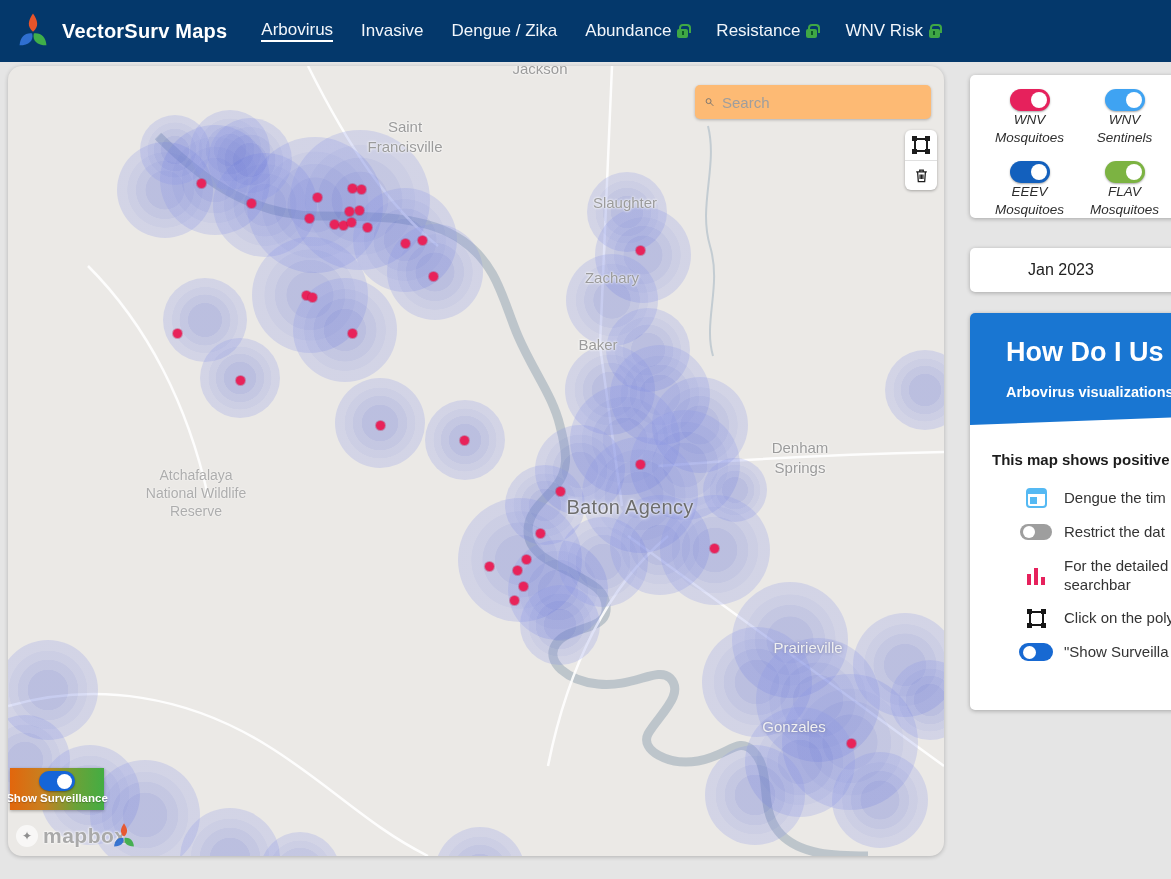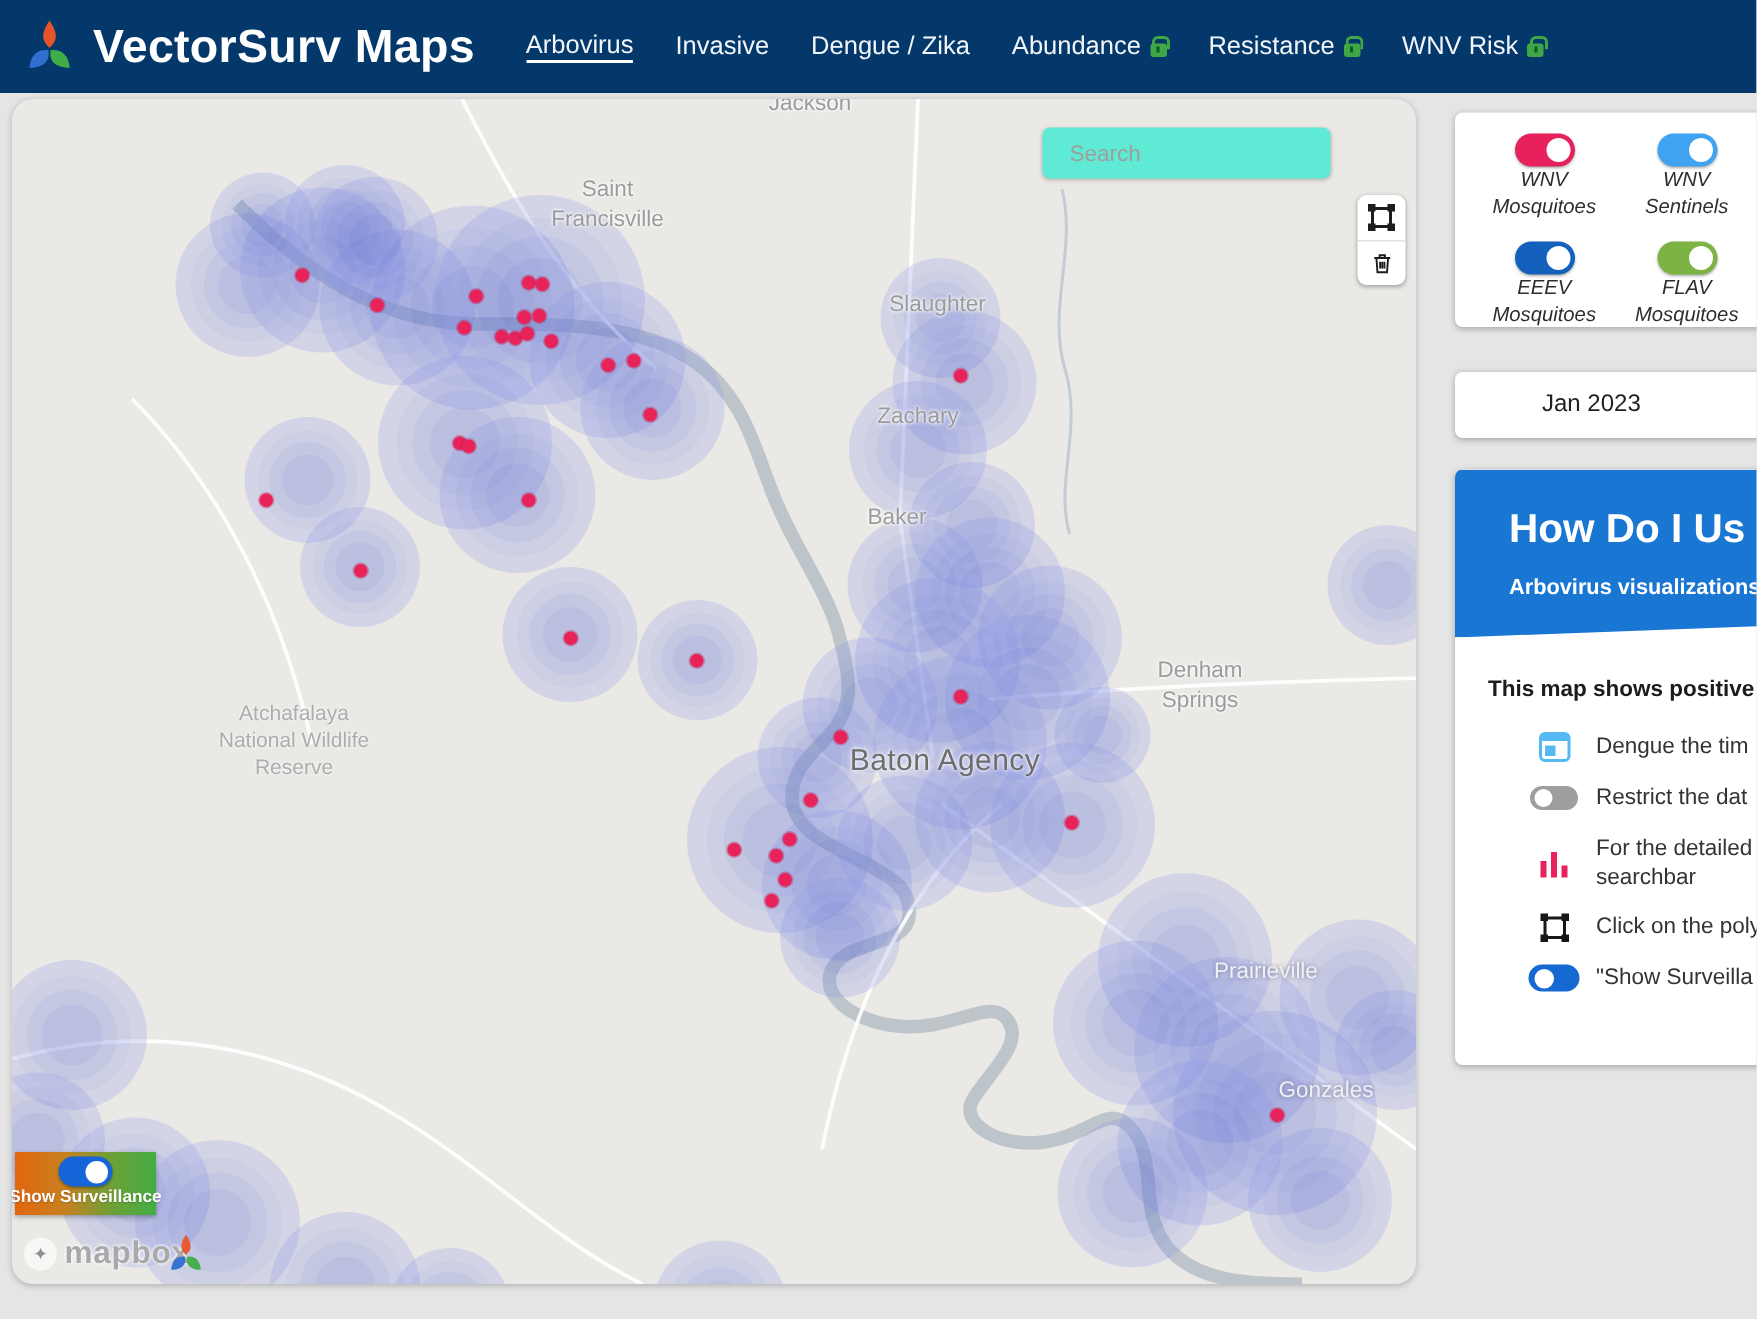--- a/index.html
+++ b/index.html
@@ -3,21 +3,21 @@
 <meta charset="utf-8">
 <style>
   * { box-sizing: border-box; margin: 0; padding: 0; }
   html,body { width:1171px; height:879px; overflow:hidden; }
   body { position:relative; background:#e5e5e5; font-family:"Liberation Sans", sans-serif; }
 
   
   .topnav { position:absolute; left:0; top:0; width:1171px; height:62px; background:#04386b;
             display:flex; align-items:center; padding-left:14px; z-index:50; }
   .brand { display:flex; align-items:center; gap:10px; margin-right:34px; }
-  .brand-title { color:#fff; font-size:31px; font-weight:700; letter-spacing:.2px; }
+  .brand-title { color:#fff; font-size:20px; font-weight:700; letter-spacing:.2px; }
   .nav-items { display:flex; align-items:center; gap:28px; }
   .nav-item { display:flex; align-items:center; color:#f2f6fb; font-size:17px; cursor:pointer;
               position:relative; padding:6px 0; }
   .nav-item.active .nav-label { border-bottom:2px solid #fff; padding-bottom:0; }
   .lock-icon { display:inline-block; width:11px; height:9px; background:#3fa745; border-radius:2px;
                position:relative; margin-left:6px; top:2px; }
   .lock-icon::before { content:""; position:absolute; left:1.5px; top:-5px; width:8px; height:7px;
                border:2px solid #3fa745; border-bottom:none; border-radius:4px 4px 0 0; }
   .lock-icon::after { content:""; position:absolute; left:4.5px; top:2.5px; width:2px; height:4px; background:#0d5a26; }
 
@@ -44,21 +44,21 @@
   .agency-box { position:absolute; left:4px; top:19px; width:127px; height:39px; background:#5cb3f5;
          box-shadow:0 1px 3px rgba(0,0,0,.3); display:flex; flex-direction:column; align-items:center; z-index:5; }
   .agency-box .box-label { color:#fff; font-size:11.5px; font-weight:700; margin-top:1px;
          text-shadow:0 1px 1px rgba(0,0,0,.2); white-space:nowrap; }
   .toggle { position:relative; border-radius:12px; cursor:pointer; box-shadow:0 1px 2px rgba(0,0,0,.35); }
   .toggle .knob { position:absolute; border-radius:50%; background:#fff; }
   .agency-toggle { width:40px; height:22px; background:#ffd53d; margin-top:2px; }
   .agency-toggle .knob { width:17px; height:17px; top:2.5px; right:3px; }
 
   
-  .searchbox { position:absolute; left:687px; top:19px; width:192px; height:34px; background:#5eead4;
+  .searchbox { position:absolute; left:687px; top:19px; width:236px; height:34px; background:#fdba74;
          border-radius:5px; box-shadow:0 1px 3px rgba(0,0,0,.25); display:flex; align-items:center;
          padding:0 10px; z-index:5; }
   .searchbox input { border:none; outline:none; flex:1; font-size:15px; color:#444;
          font-family:"Liberation Sans",sans-serif; margin-left:8px; background:transparent; }
   .searchbox input::placeholder { color:#9e9e9e; }
 
   
   .draw-group { position:absolute; left:897px; top:64px; width:32px; background:#fff; border-radius:6px;
          box-shadow:0 1px 3px rgba(0,0,0,.3); z-index:5; }
   .draw-btn { width:32px; height:30px; display:flex; align-items:center; justify-content:center; cursor:pointer; }
@@ -280,22 +280,22 @@
   <div id="maplabels">
       <div class="map-label town" style="left: 532px; top: 3px;">Jackson</div>
       <div class="map-label town" style="left: 397px; top: 70px;">Saint
 Francisville</div>
       <div class="map-label town" style="left: 617px; top: 137px;">Slaughter</div>
       <div class="map-label town" style="left: 604px; top: 212px;">Zachary</div>
       <div class="map-label town" style="left: 590px; top: 279px;">Baker</div>
       <div class="map-label city" style="left: 622px; top: 441px;">Baton Agency</div>
       <div class="map-label town" style="left: 792px; top: 391px;">Denham
 Springs</div>
-      <div class="map-label light" style="left: 836px; top: 582px;">Prairieville</div>
-      <div class="map-label light" style="left: 876px; top: 661px;">Gonzales</div>
+      <div class="map-label light" style="left: 800px; top: 582px;">Prairieville</div>
+      <div class="map-label light" style="left: 786px; top: 661px;">Gonzales</div>
       <div class="map-label area" style="left: 188px; top: 427px;">Atchafalaya
 National Wildlife
 Reserve</div>
     </div>
 
 
   <div class="searchbox">
     <svg width="16" height="16" viewBox="0 0 20 20">
       <circle cx="8" cy="8" r="5.5" fill="none" stroke="#6f6f6f" stroke-width="2"></circle>
       <line x1="12.5" y1="12.5" x2="18" y2="18" stroke="#6f6f6f" stroke-width="2" stroke-linecap="round"></line>

